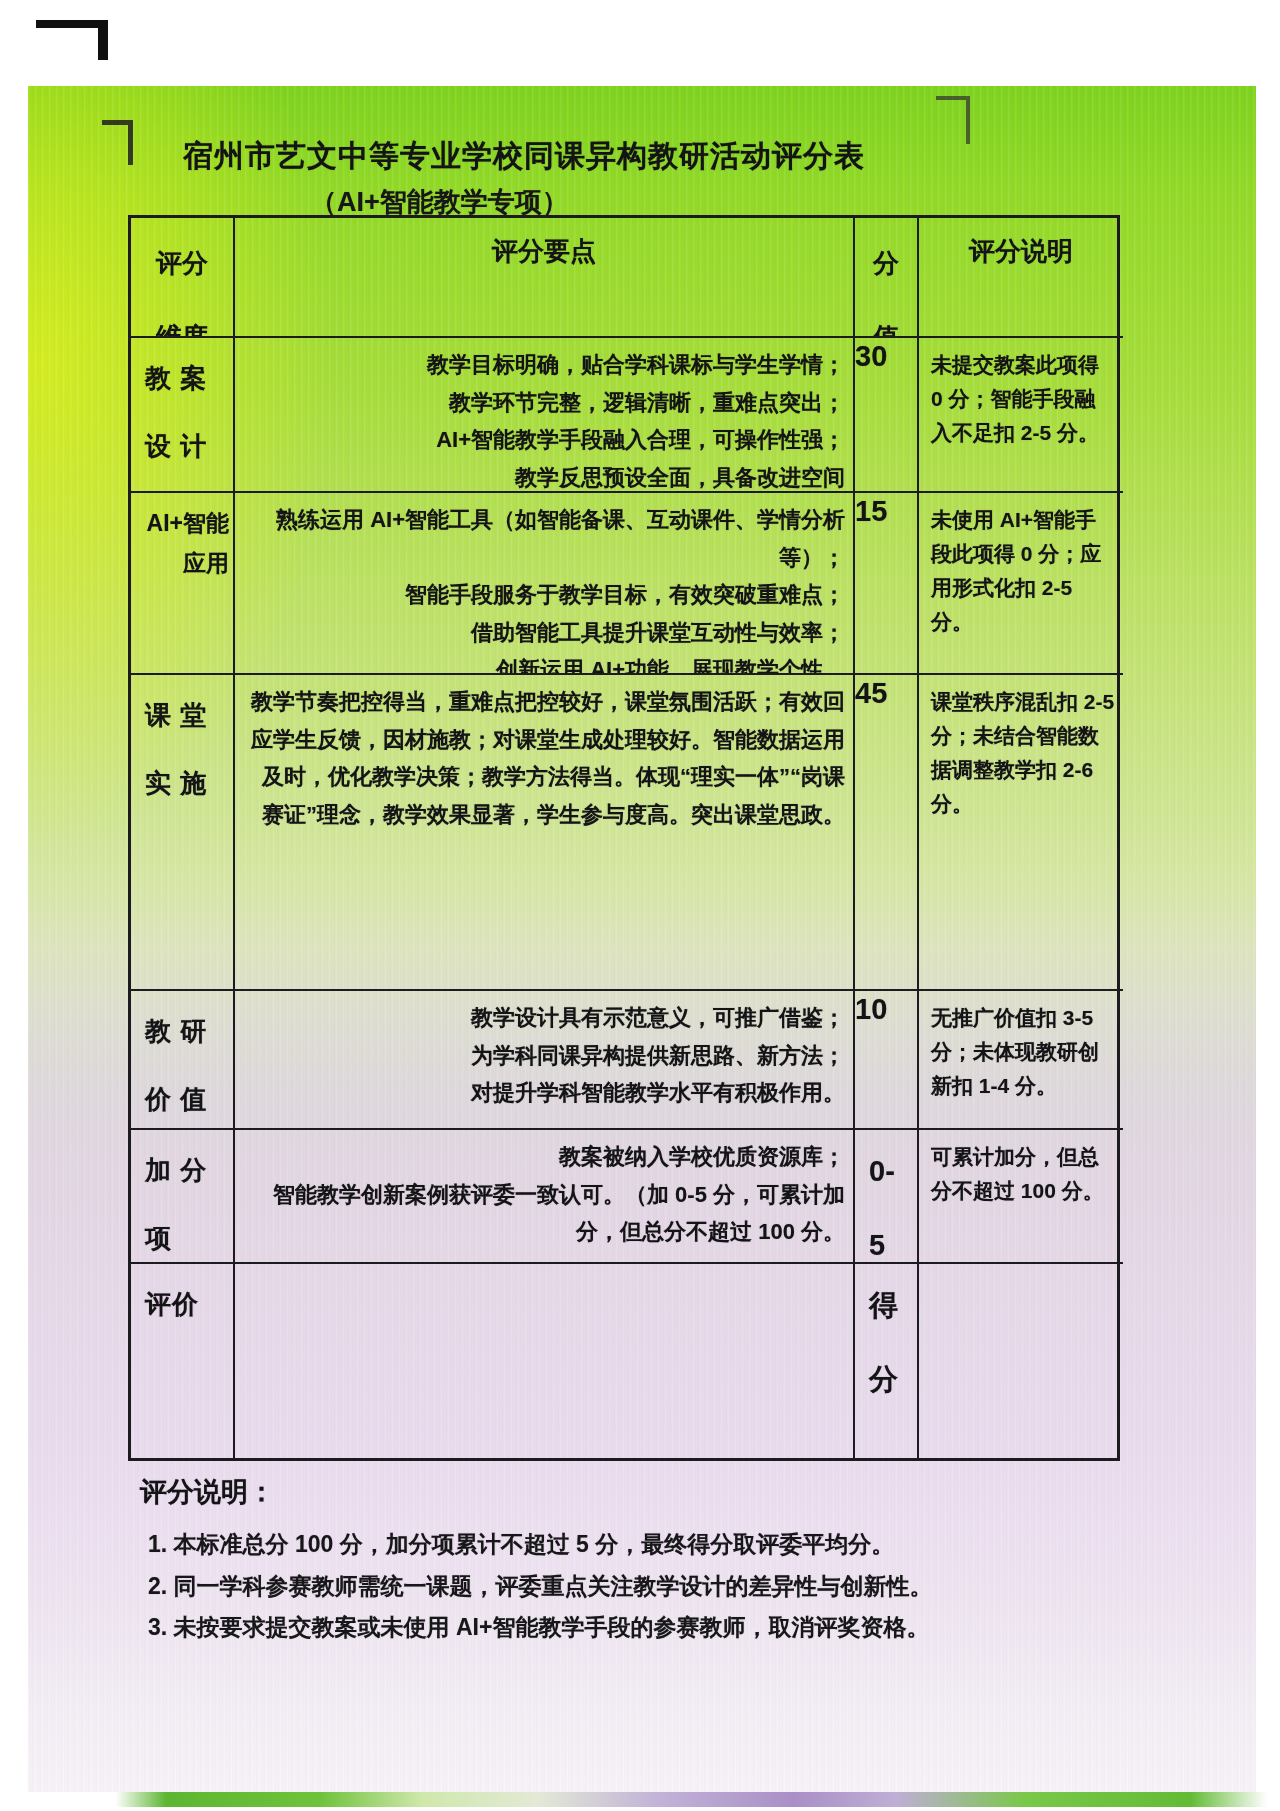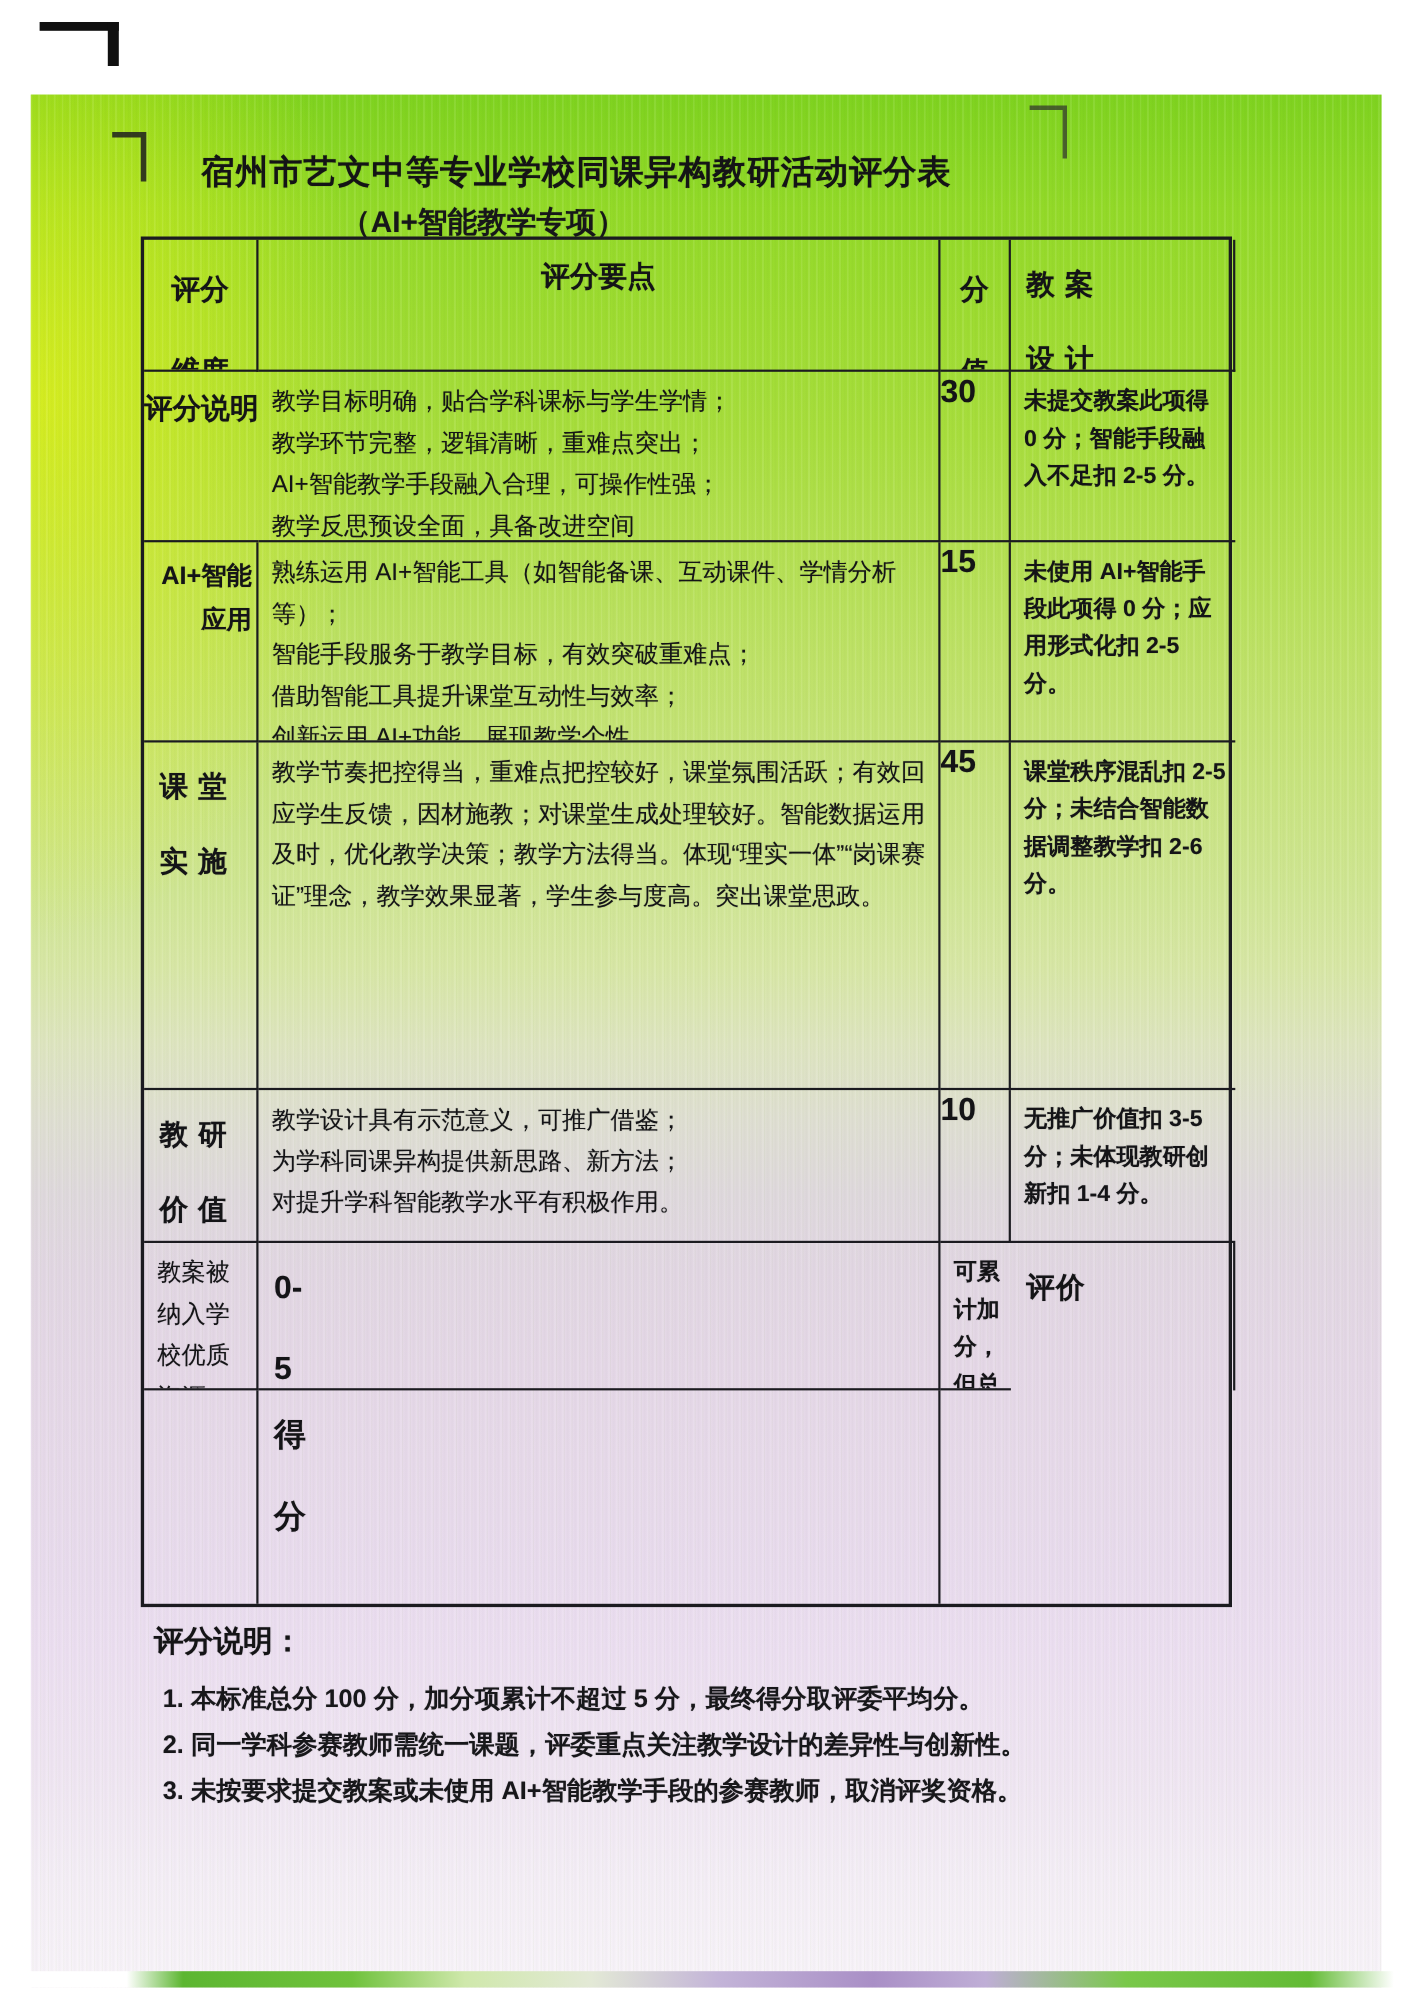--- a/index.html
+++ b/index.html
@@ -61,21 +61,21 @@
   .last-row{border-bottom:none;}
 
   .hdr{font-weight:700;font-size:26px;text-align:center;}
   .h-dim{line-height:74px;padding-top:8px;}
   .h-points{padding-top:16px;}
   .h-score{line-height:74px;padding-top:8px;}
   .h-notes{padding-top:16px;}
 
   .dim{font-size:26px;font-weight:700;line-height:68px;padding:6px 4px 0 14px;letter-spacing:1px;}
   .dim-small{font-size:23px;line-height:40px;letter-spacing:0;padding-top:10px;text-align:right;}
-  .points{font-size:22px;font-weight:400;line-height:37.5px;padding:8px 8px 0 12px;}
+  .points{font-size:22px;font-weight:700;line-height:37.5px;padding:8px 8px 0 12px;text-align:right;}
   .score{font-size:29px;font-weight:700;text-align:left;padding-top:2px;}
   .score-spread{line-height:74px;padding-top:4px;text-align:left;padding-left:14px;}
   .notes{font-size:21px;font-weight:600;line-height:34px;padding:10px 8px 0 12px;}
 
   .footer-heading{
     position:absolute;left:140px;top:1474px;
     font-size:27px;font-weight:800;color:#141416;
     text-shadow:0 0 1px rgba(0,0,0,0.4);
   }
   .footer-notes{position:absolute;left:148px;top:1524px;width:1000px;}
@@ -106,24 +106,24 @@
   <div class="doc-title">宿州市艺文中等专业学校同课异构教研活动评分表</div>
   <div class="doc-subtitle">（AI+智能教学专项）</div>
 
   <div class="score-table">
 
     <div class="cell hdr h-dim">评分
 维度</div>
     <div class="cell hdr h-points">评分要点</div>
     <div class="cell hdr h-score">分
 值</div>
+    <div class="cell hdr h-notes last-col">评分说明</div>
+
     <div class="cell dim">教 案
 设 计</div>
-
-    <div class="cell hdr h-notes last-col">评分说明</div>
     <div class="cell points">教学目标明确，贴合学科课标与学生学情；
 教学环节完整，逻辑清晰，重难点突出；
 AI+智能教学手段融入合理，可操作性强；
 教学反思预设全面，具备改进空间</div>
     <div class="cell score">30</div>
     <div class="cell notes last-col">未提交教案此项得 0 分；智能手段融入不足扣 2-5 分。</div>
 
     <div class="cell dim dim-small">AI+智能
 应用</div>
     <div class="cell points">熟练运用 AI+智能工具（如智能备课、互动课件、学情分析等）；
@@ -140,20 +140,22 @@
     <div class="cell notes last-col">课堂秩序混乱扣 2-5 分；未结合智能数据调整教学扣 2-6 分。</div>
 
     <div class="cell dim">教 研
 价 值</div>
     <div class="cell points">教学设计具有示范意义，可推广借鉴；
 为学科同课异构提供新思路、新方法；
 对提升学科智能教学水平有积极作用。</div>
     <div class="cell score">10</div>
     <div class="cell notes last-col">无推广价值扣 3-5 分；未体现教研创新扣 1-4 分。</div>
 
+    <div class="cell dim">加 分
+项</div>
     <div class="cell points">教案被纳入学校优质资源库；
 智能教学创新案例获评委一致认可。（加 0-5 分，可累计加分，但总分不超过 100 分。</div>
     <div class="cell score score-spread">0-
 5</div>
     <div class="cell notes last-col">可累计加分，但总分不超过 100 分。</div>
 
     <div class="cell dim last-row">评价</div>
     <div class="cell points last-row"></div>
     <div class="cell score score-spread last-row">得
 分</div>

